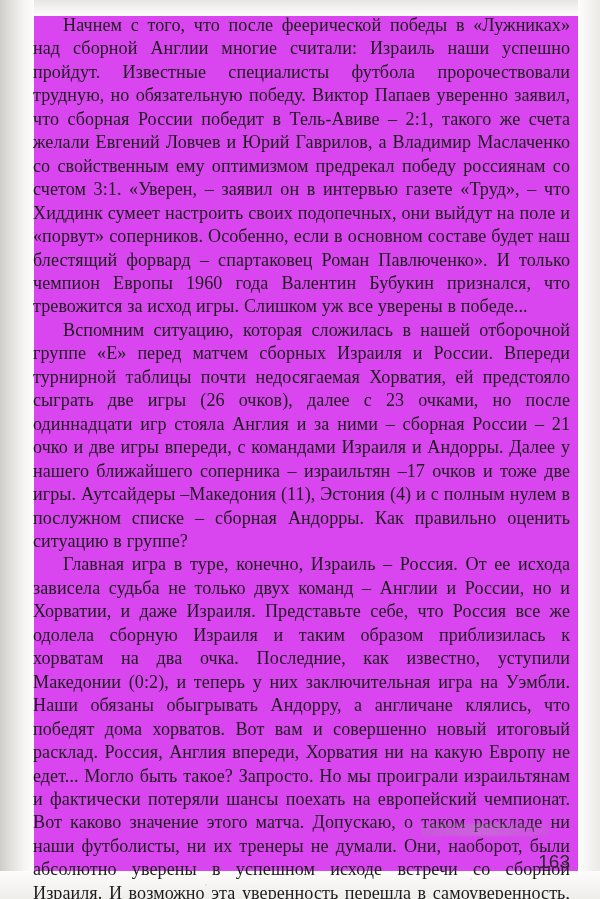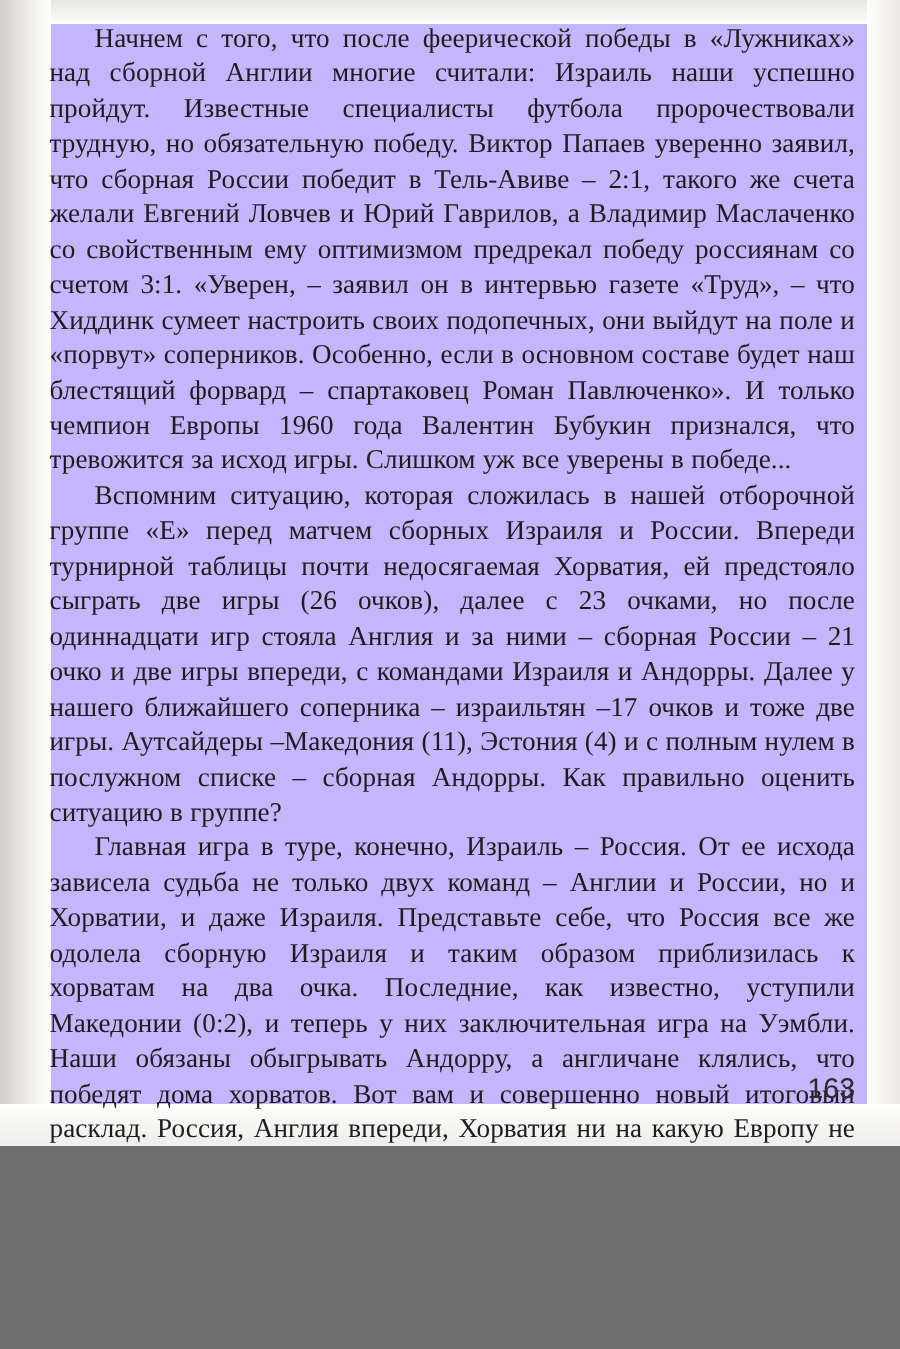--- a/index.html
+++ b/index.html
@@ -4,23 +4,23 @@
 <title>Scanned book page 163</title>
 <style>
   html, body {
     margin: 0;
     padding: 0;
     background: #6e6e6e;
   }
   .page {
     position: relative;
     width: 600px;
-    height: 764px;
+    height: 899px;
     margin: 0 auto;
-    background: #c4b5fd;
+    background: #d946ef;
     overflow: hidden;
     
     box-shadow: inset 0 0 0 0 #fff;
   }
   .scan-shade-left {
     position: absolute;
     top: 0; left: 0;
     width: 34px; height: 100%;
     background: linear-gradient(to right, #cfcdca 0%, #e4e2df 35%, #f7f6f4 75%, #fdfdfc 100%);
     pointer-events: none;

